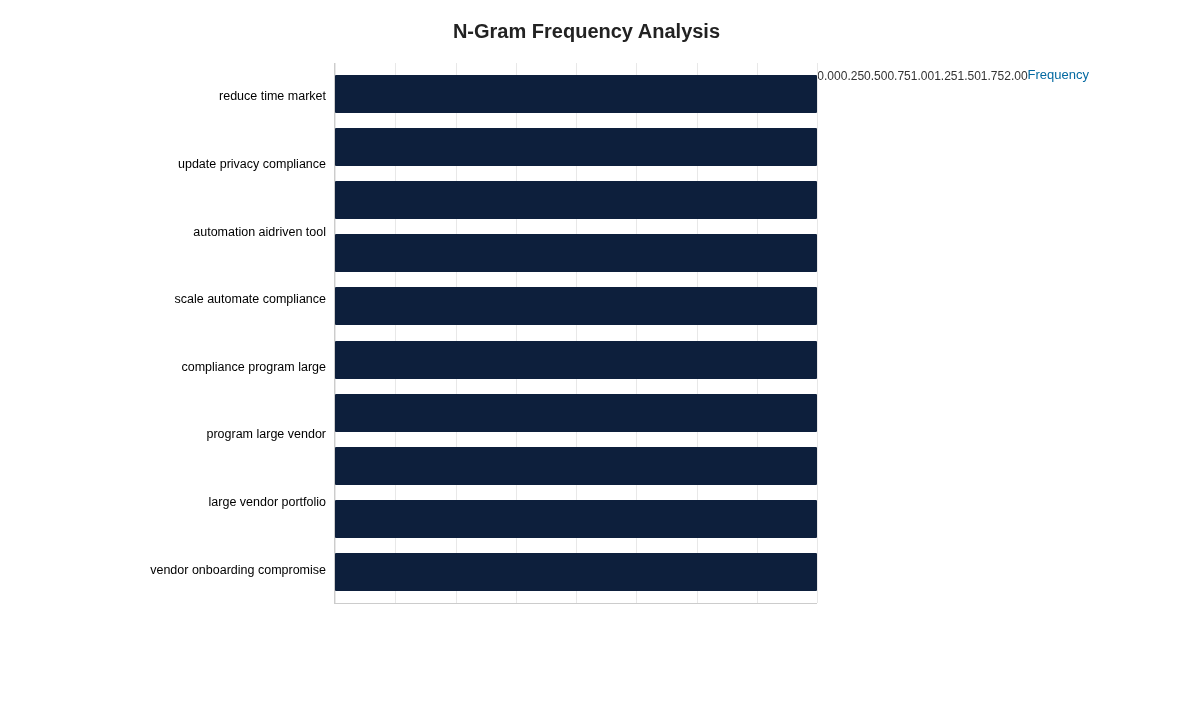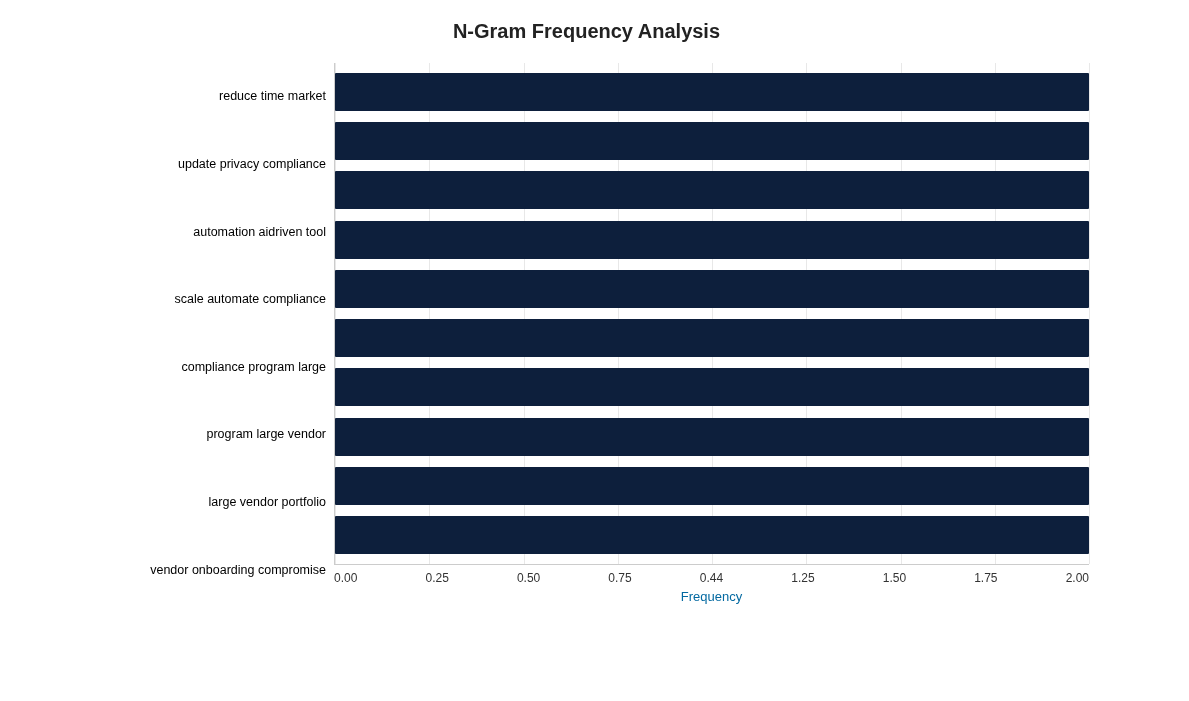--- a/index.html
+++ b/index.html
@@ -54,21 +54,21 @@
       line-height: 1.2;
       height: 52px;
       display: flex;
       align-items: center;
       justify-content: flex-end;
     }
 
     .bars-and-x {
       flex: 1;
       display: flex;
-      flex-direction: column;
+      flex-direction: row;
       position: relative;
       justify-content: center;
     }
 
     .bars-region {
       flex: 1;
       position: relative;
       border-left: 1px solid #ccc;
       border-bottom: 1px solid #ccc;
     }
@@ -186,21 +186,21 @@
             <div class="bar-row">
               <div class="bar" style="width: 100%; background: rgb(13, 31, 60);"></div>
             </div>
           </div>
         </div>
       <div class="x-axis" id="x-axis">
           <div class="x-tick">0.00</div>
           <div class="x-tick">0.25</div>
           <div class="x-tick">0.50</div>
           <div class="x-tick">0.75</div>
-          <div class="x-tick">0.44</div>
+          <div class="x-tick">1.00</div>
           <div class="x-tick">1.25</div>
           <div class="x-tick">1.50</div>
           <div class="x-tick">1.75</div>
           <div class="x-tick">2.00</div>
         </div>
       <div class="x-axis-label">Frequency</div>
     </div>
   </div>
 </div>
 

